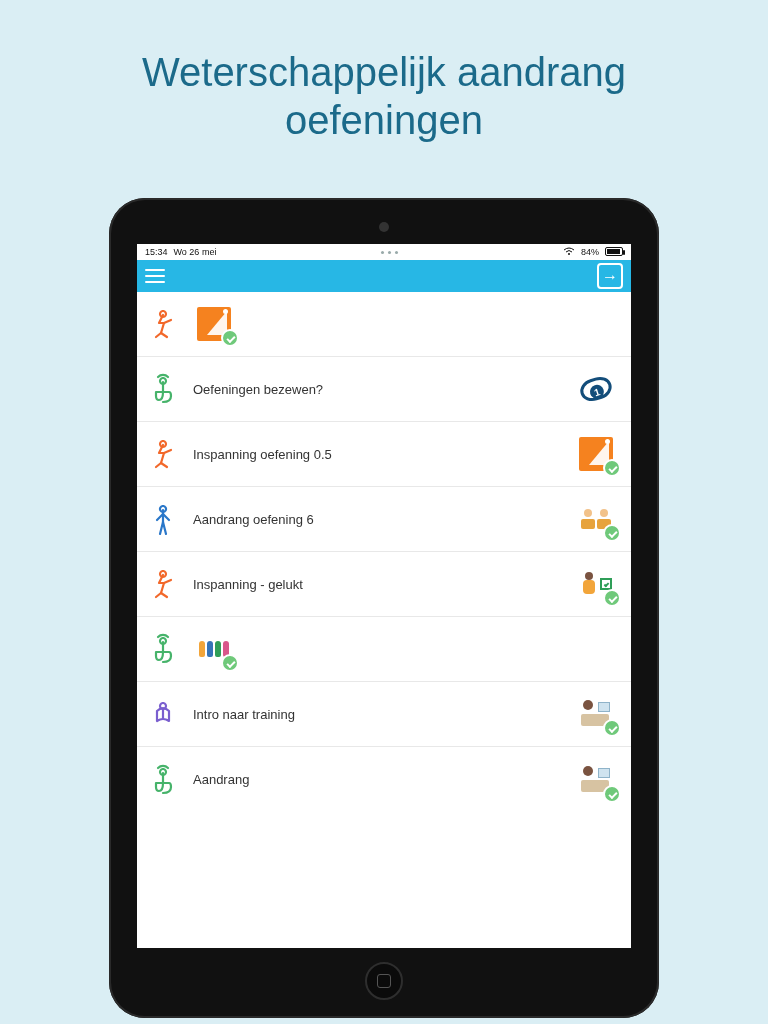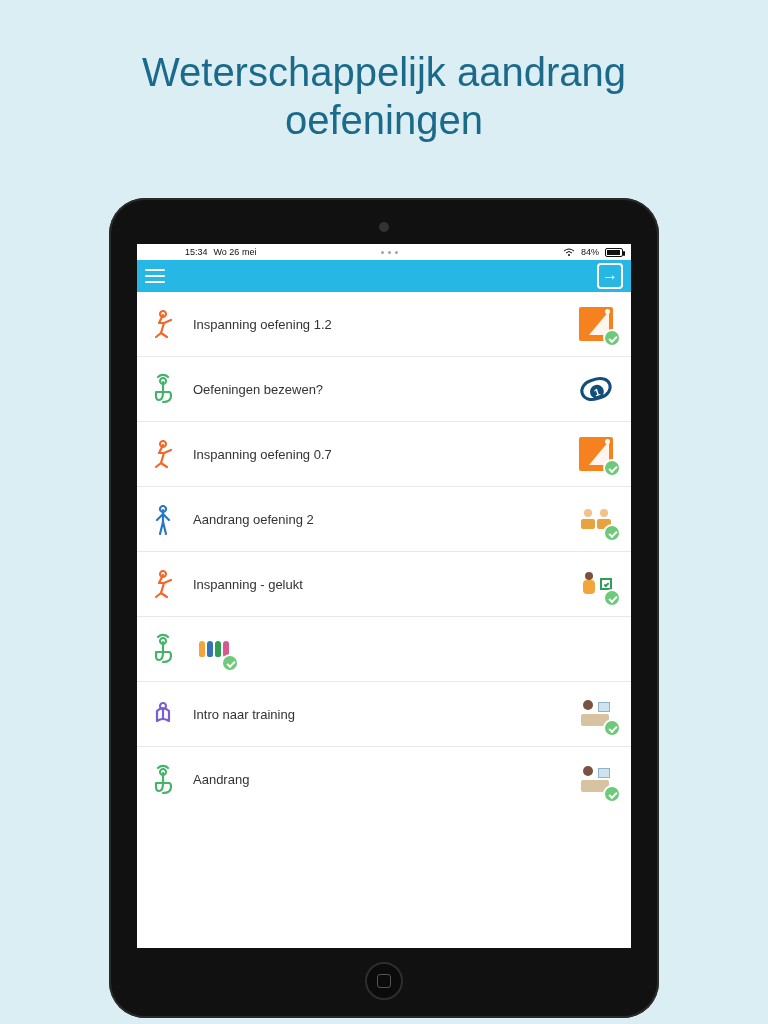--- a/index.html
+++ b/index.html
@@ -76,21 +76,21 @@
     .statusbar {
       height: 16px;
       display: flex;
       align-items: center;
       justify-content: space-between;
       padding: 0 8px;
       font-size: 9px;
       color: #111;
       background: #fff;
     }
-    .statusbar .left, .statusbar .right { display: flex; align-items: center; gap: 6px; margin-left: 40px; }
+    .statusbar .left, .statusbar .right { display: flex; align-items: flex-start; gap: 6px; }
     .statusbar .center { display: flex; gap: 4px; }
     .dot { width: 3px; height: 3px; border-radius: 50%; background: #9aa; }
     .wifi { width: 12px; height: 9px; }
     .batt { display: inline-flex; align-items: center; gap: 2px; }
     .batt-body { width: 18px; height: 9px; border: 1px solid #111; border-radius: 2px; position: relative; }
     .batt-body::after { content: ""; position: absolute; right: -3px; top: 2px; width: 2px; height: 5px; background: #111; border-radius: 1px; }
     .batt-fill { position: absolute; left: 1px; top: 1px; bottom: 1px; width: 80%; background: #111; }
     
     .navbar {
       height: 32px;
@@ -235,21 +235,20 @@
         <div class="row">
           <span class="left-icon">
             <svg viewBox="0 0 28 34" class="ic ic-orange">
               <path d="M14 4 a3 3 0 1 0 0.01 0"></path>
               <path d="M14 8 L10 16 L15 16 L12 26"></path>
               <path d="M15 16 L22 13"></path>
               <path d="M12 26 L7 30"></path>
               <path d="M12 26 L18 30"></path>
             </svg>
           </span>
-          <div class="row-title">Inspanning oefening 1.2</div>
           <div class="right-wrap">
             <div class="thumb orange" style="position: relative;">
               <div class="triangle"></div>
               <div class="tri-peg"></div>
             </div>
             <div class="check"></div>
           </div>
         </div>
         <div class="row">
           <span class="left-icon">
@@ -269,41 +268,41 @@
         <div class="row">
           <span class="left-icon">
             <svg viewBox="0 0 28 34" class="ic ic-orange">
               <path d="M14 4 a3 3 0 1 0 0.01 0"></path>
               <path d="M14 8 L10 16 L15 16 L12 26"></path>
               <path d="M15 16 L22 13"></path>
               <path d="M12 26 L7 30"></path>
               <path d="M12 26 L18 30"></path>
             </svg>
           </span>
-          <div class="row-title">Inspanning oefening 0.7</div>
+          <div class="row-title">Inspanning oefening 0.5</div>
           <div class="right-wrap">
             <div class="thumb orange" style="position: relative;">
               <div class="triangle"></div>
               <div class="tri-peg"></div>
             </div>
             <div class="check"></div>
           </div>
         </div>
         <div class="row">
           <span class="left-icon">
             <svg viewBox="0 0 28 34" class="ic ic-blue">
               <path d="M14 4 a3 3 0 1 0 0.01 0"></path>
               <path d="M14 8 L14 20"></path>
               <path d="M14 12 L8 18"></path>
               <path d="M14 12 L20 18"></path>
               <path d="M14 20 L11 32"></path>
               <path d="M14 20 L17 32"></path>
             </svg>
           </span>
-          <div class="row-title">Aandrang oefening 2</div>
+          <div class="row-title">Aandrang oefening 6</div>
           <div class="right-wrap">
             <div class="thumb">
               <div class="chairs">
                 <div class="chair">
                   <div class="headc"></div>
                   <div class="seat"></div>
                 </div>
                 <div class="chair">
                   <div class="headc"></div>
                   <div class="seat"></div>

